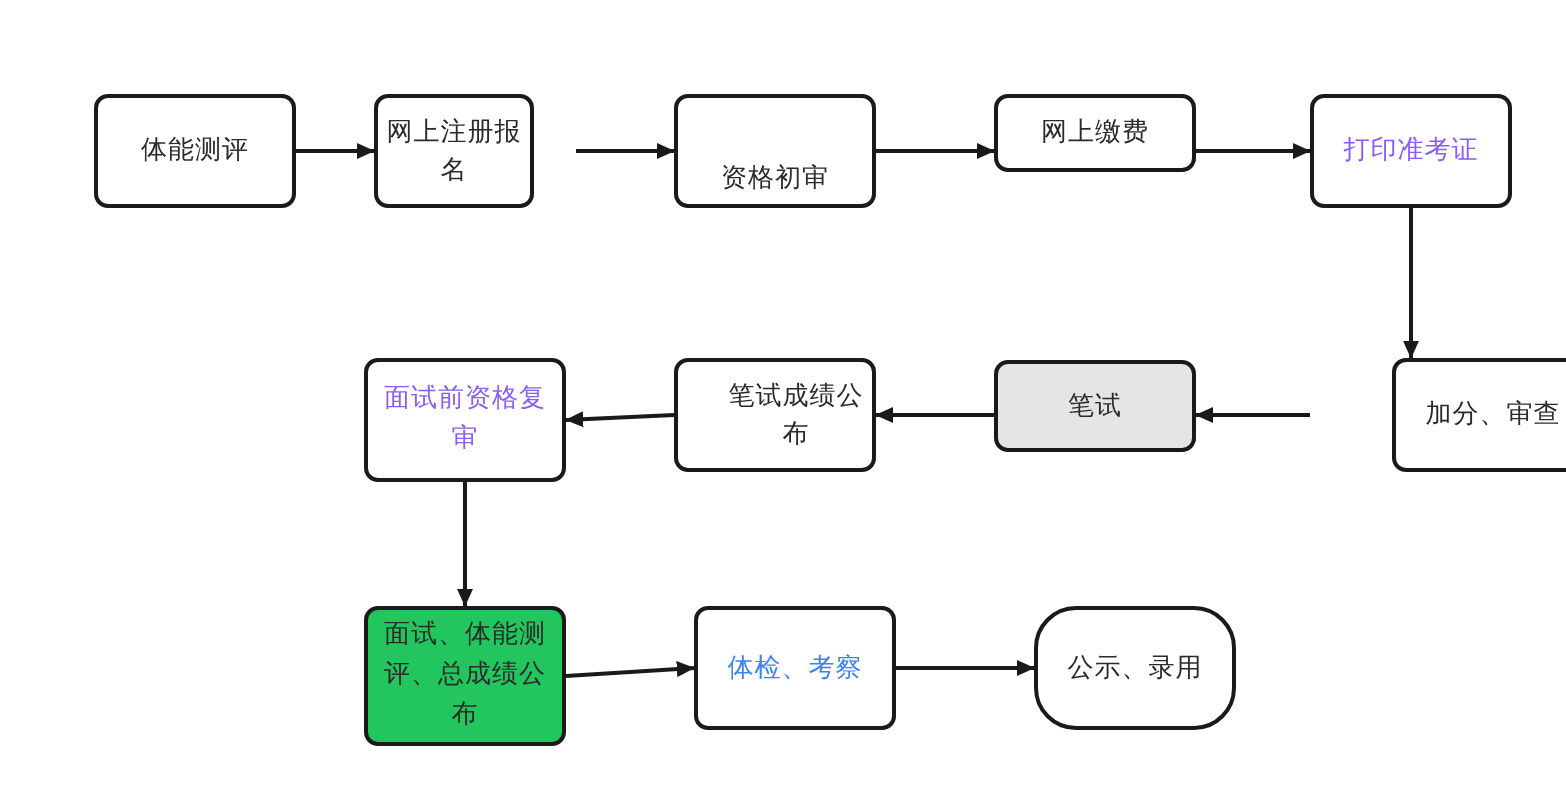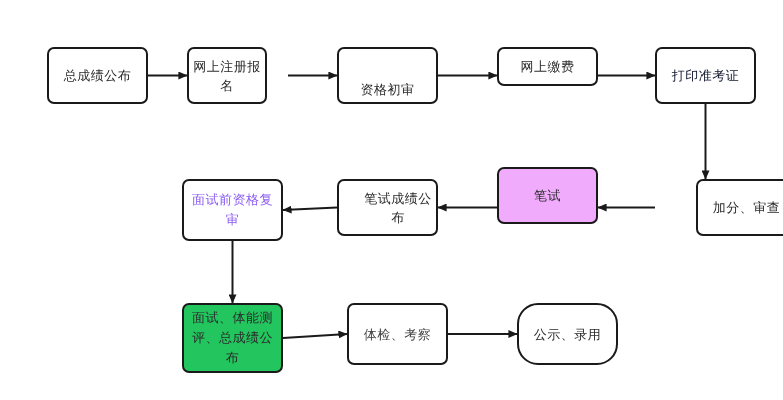--- a/index.html
+++ b/index.html
@@ -74,50 +74,50 @@
         <line x1="497" y1="207.5" x2="438" y2="207.5" stroke="#1a1a1a" stroke-width="2" marker-end="url(#arrowhead)"></line>
         <line x1="337" y1="207.5" x2="283" y2="210" stroke="#1a1a1a" stroke-width="2" marker-end="url(#arrowhead)"></line>
         <line x1="232.5" y1="241" x2="232.5" y2="303" stroke="#1a1a1a" stroke-width="2" marker-end="url(#arrowhead)"></line>
         <line x1="283" y1="338" x2="347" y2="334" stroke="#1a1a1a" stroke-width="2" marker-end="url(#arrowhead)"></line>
         <line x1="448" y1="334" x2="517" y2="334" stroke="#1a1a1a" stroke-width="2" marker-end="url(#arrowhead)"></line>
       </g>
   </svg>
 
   <div id="nodes">
       <div class="node" style="left: 47px; top: 47px; width: 101px; height: 57px; border-color: rgb(26, 26, 26); background: rgb(255, 255, 255);">
-        <span class="node-label" style="color: rgb(43, 43, 43);">总成绩公布</span>
+        <span class="node-label" style="color: rgb(43, 43, 43);">体能测评</span>
       </div>
       <div class="node" style="left: 187px; top: 47px; width: 80px; height: 57px; border-color: rgb(26, 26, 26); background: rgb(255, 255, 255);">
         <span class="node-label" style="color: rgb(43, 43, 43);">网上注册报名</span>
       </div>
       <div class="node" style="left: 337px; top: 47px; width: 101px; height: 57px; border-color: rgb(26, 26, 26); background: rgb(255, 255, 255);">
         <span class="node-label" style="color: rgb(43, 43, 43); margin-top: 28px;">资格初审</span>
       </div>
       <div class="node" style="left: 497px; top: 47px; width: 101px; height: 39px; border-color: rgb(26, 26, 26); background: rgb(255, 255, 255);">
         <span class="node-label" style="color: rgb(43, 43, 43);">网上缴费</span>
       </div>
       <div class="node" style="left: 655px; top: 47px; width: 101px; height: 57px; border-color: rgb(26, 26, 26); background: rgb(255, 255, 255);">
-        <span class="node-label" style="color: #0f172a;">打印准考证</span>
+        <span class="node-label" style="color: #8b5cf6;">打印准考证</span>
       </div>
       <div class="node" style="left: 655px; top: 179px; width: 101px; height: 57px; border-color: rgb(26, 26, 26); background: rgb(255, 255, 255); margin-left: 41px;">
         <span class="node-label" style="color: rgb(43, 43, 43);">加分、审查</span>
       </div>
-      <div class="node" style="left: 497px; top: 167px; width: 101px; height: 57px; border-color: rgb(26, 26, 26); background: #f0abfc;">
+      <div class="node" style="left: 497px; top: 180px; width: 101px; height: 46px; border-color: rgb(26, 26, 26); background: #e5e5e5;">
         <span class="node-label" style="color: rgb(43, 43, 43);">笔试</span>
       </div>
       <div class="node" style="left: 337px; top: 179px; width: 101px; height: 57px; border-color: rgb(26, 26, 26); background: rgb(255, 255, 255); padding-left: 21px;">
         <span class="node-label" style="color: rgb(43, 43, 43);">笔试成绩公布</span>
       </div>
       <div class="node" style="left: 182px; top: 179px; width: 101px; height: 62px; border-color: rgb(26, 26, 26); background: rgb(255, 255, 255);">
         <span class="node-label wrap-2" style="color: #8b5cf6; max-width: 91px;">面试前资格复审</span>
       </div>
       <div class="node" style="left: 182px; top: 303px; width: 101px; height: 70px; border-color: rgb(26, 26, 26); background: #22c55e;">
         <span class="node-label wrap-3" style="color: rgb(43, 43, 43); max-width: 91px;">面试、体能测评、总成绩公布</span>
       </div>
       <div class="node" style="left: 347px; top: 303px; width: 101px; height: 62px; border-color: rgb(26, 26, 26); background: rgb(255, 255, 255);">
-        <span class="node-label" style="color: #404040;">体检、考察</span>
+        <span class="node-label" style="color: #3b82f6;">体检、考察</span>
       </div>
       <div class="node" style="left: 517px; top: 303px; width: 101px; height: 62px; border-color: rgb(26, 26, 26); background: rgb(255, 255, 255); border-radius: 21px;">
         <span class="node-label" style="color: rgb(43, 43, 43);">公示、录用</span>
       </div>
     </div>
 
 </div>
 
 </body></html>

